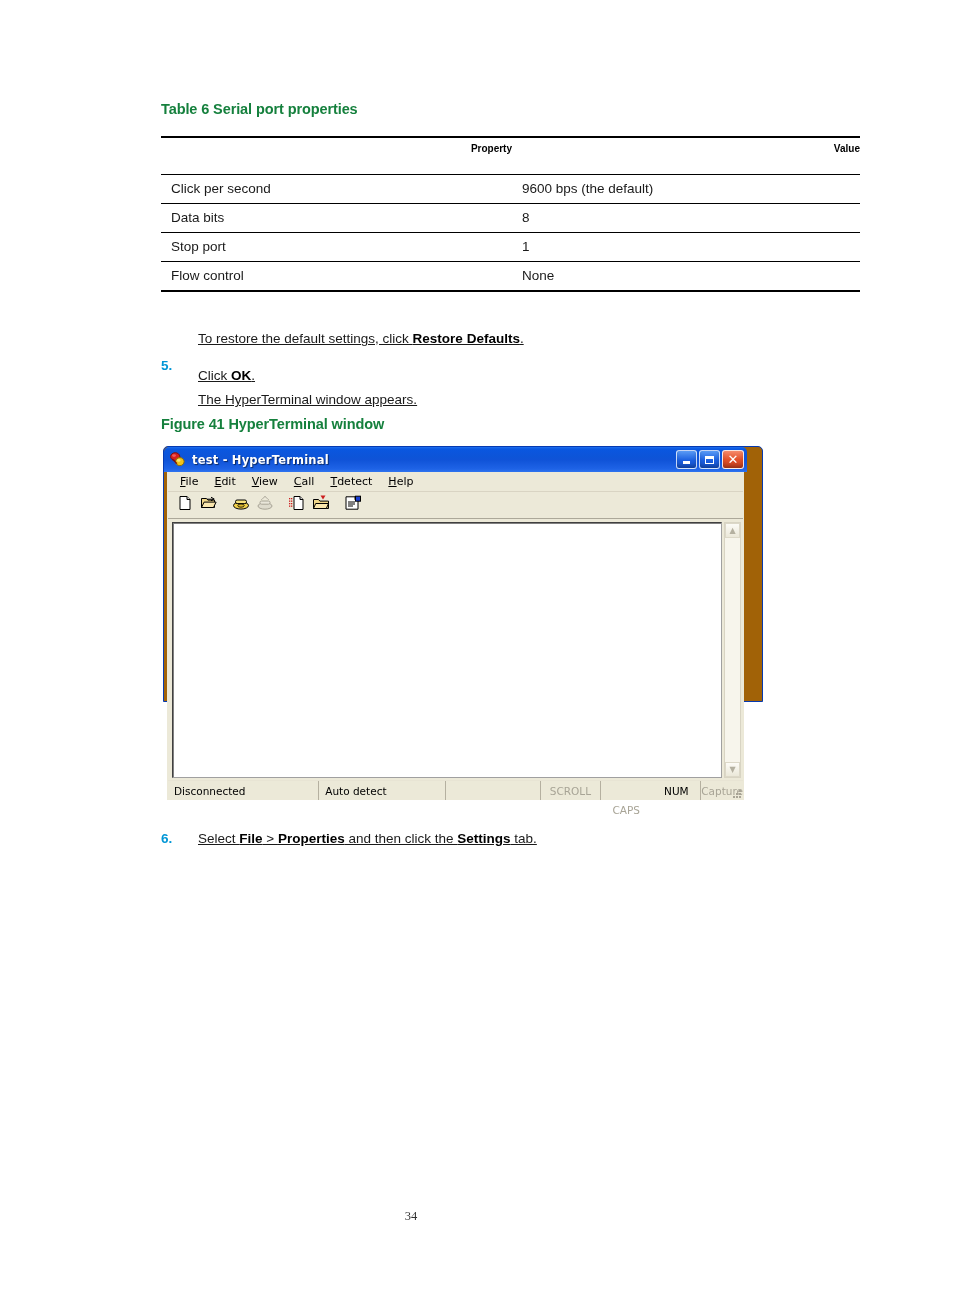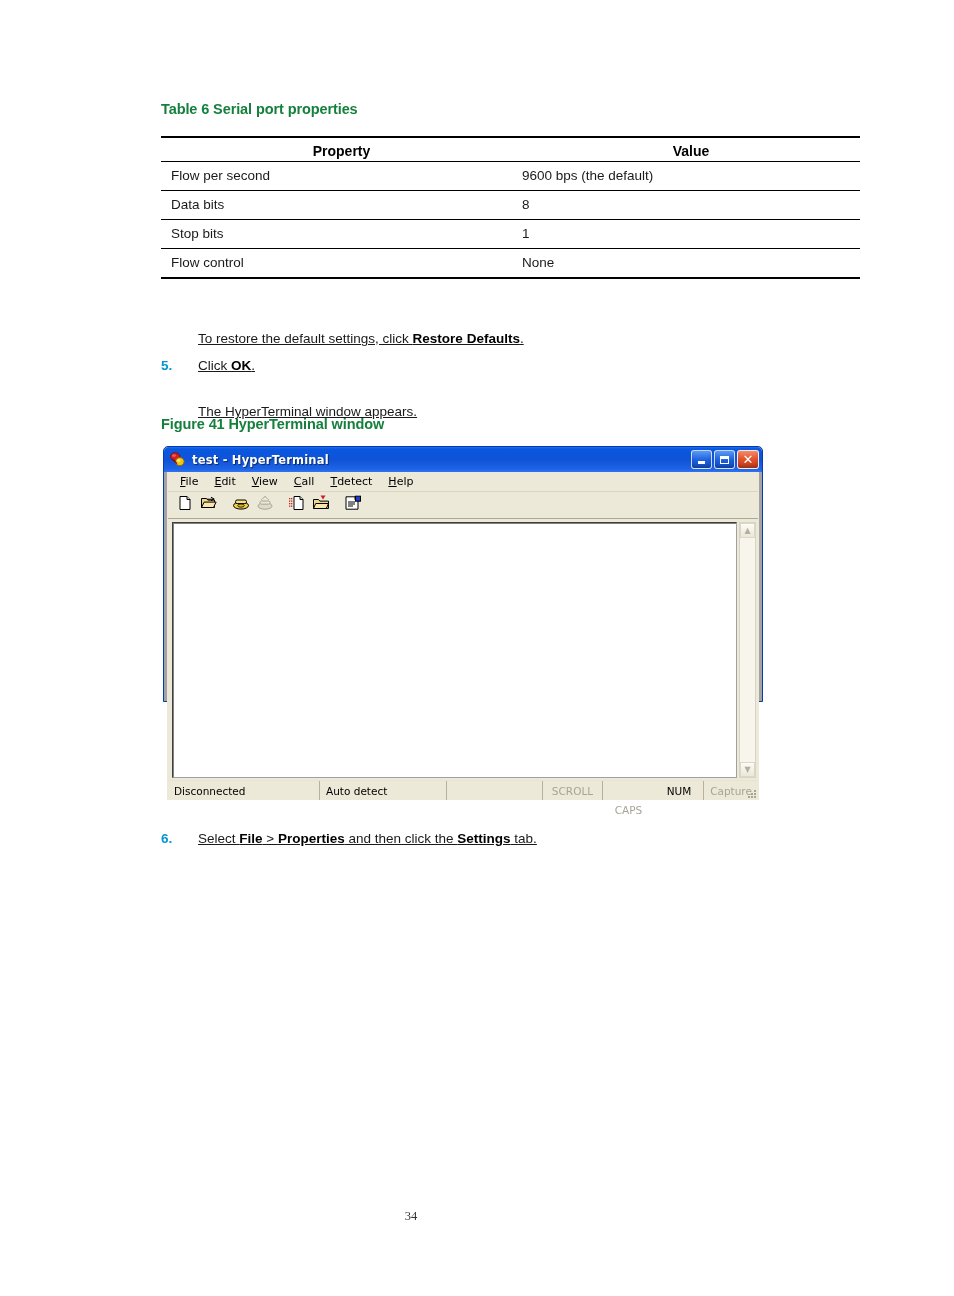--- a/index.html
+++ b/index.html
@@ -37,24 +37,24 @@
   
   .props-table {
     position: absolute;
     left: 161px;
     top: 136px;
     width: 699px;
     border-collapse: collapse;
     font-size: 13.5px;
   }
   .props-table thead th {
-    text-align: center;
+    text-align: right;
     font-weight: bold;
-    font-size: 14px;
-    padding: 5px 0 2px 10px;
+    font-size: 10px;
+    padding: 5px 0 20px 10px;
     border-top: 2.6px solid #000;
     border-bottom: 1.1px solid #000;
   }
   .props-table tbody td {
     padding: 6px 0 7px 10px;
     border-bottom: 1.1px solid #000;
     font-size: 13.5px;
     color: #1a1a1a;
   }
   .props-table tbody tr:last-child td {
@@ -74,22 +74,22 @@
     position: absolute;
     left: 161px;
     color: #0096d6;
     font-weight: bold;
     font-size: 13.5px;
   }
   .step-body { left: 198px; text-decoration: underline; }
 
   #para-restore { top: 331px; }
   #step5-num    { top: 358px; }
-  #step5-body   { top: 358px; }
-  #para-appears { top: 404px; }
+  #step5-body   { top: 368px; }
+  #para-appears { top: 392px; }
   #step6-num    { top: 831px; }
   #step6-body   { top: 831px; }
 
   b { font-weight: bold; color: #000; }
 
   
   #page-number {
     position: absolute;
     top: 1209px;
     left: 0; width: 822px;
@@ -99,24 +99,24 @@
     font-family: "Liberation Serif", serif;
   }
 
   
   .ht-window {
     position: absolute;
     left: 163px;
     top: 446px;
     width: 600px;
     height: 256px;
-    background: #a3a3a3;
+    background: #a16207;
     border: 1px solid #063ab0;
     border-radius: 5px 5px 0 0;
-    padding: 0 3px 3px 3px;
+    padding: 0 18px 3px 3px;
     font-family: "DejaVu Sans", sans-serif;
   }
 
   
   .ht-titlebar {
     height: 25px;
     margin: 0 -3px;
     border-radius: 5px 5px 0 0;
     background: linear-gradient(to bottom,
         #1d6ff0 0%, #0a57e0 8%, #0d54d8 40%,
@@ -289,29 +289,29 @@
 
   <table class="props-table">
     <thead>
       <tr>
         <th class="col-prop">Property</th>
         <th class="col-val">Value</th>
       </tr>
     </thead>
     <tbody>
       <tr>
-        <td>Flow per second</td>
+        <td>Click per second</td>
         <td>9600 bps (the default)</td>
       </tr>
       <tr>
         <td>Data bits</td>
         <td>8</td>
       </tr>
       <tr>
-        <td>Stop bits</td>
+        <td>Stop port</td>
         <td>1</td>
       </tr>
       <tr>
         <td>Flow control</td>
         <td>None</td>
       </tr>
     </tbody>
   </table>
 
   <div class="para step-body" id="para-restore"><span>To restore the default settings, click </span><b>Restore Defaults</b><span>.</span></div>

